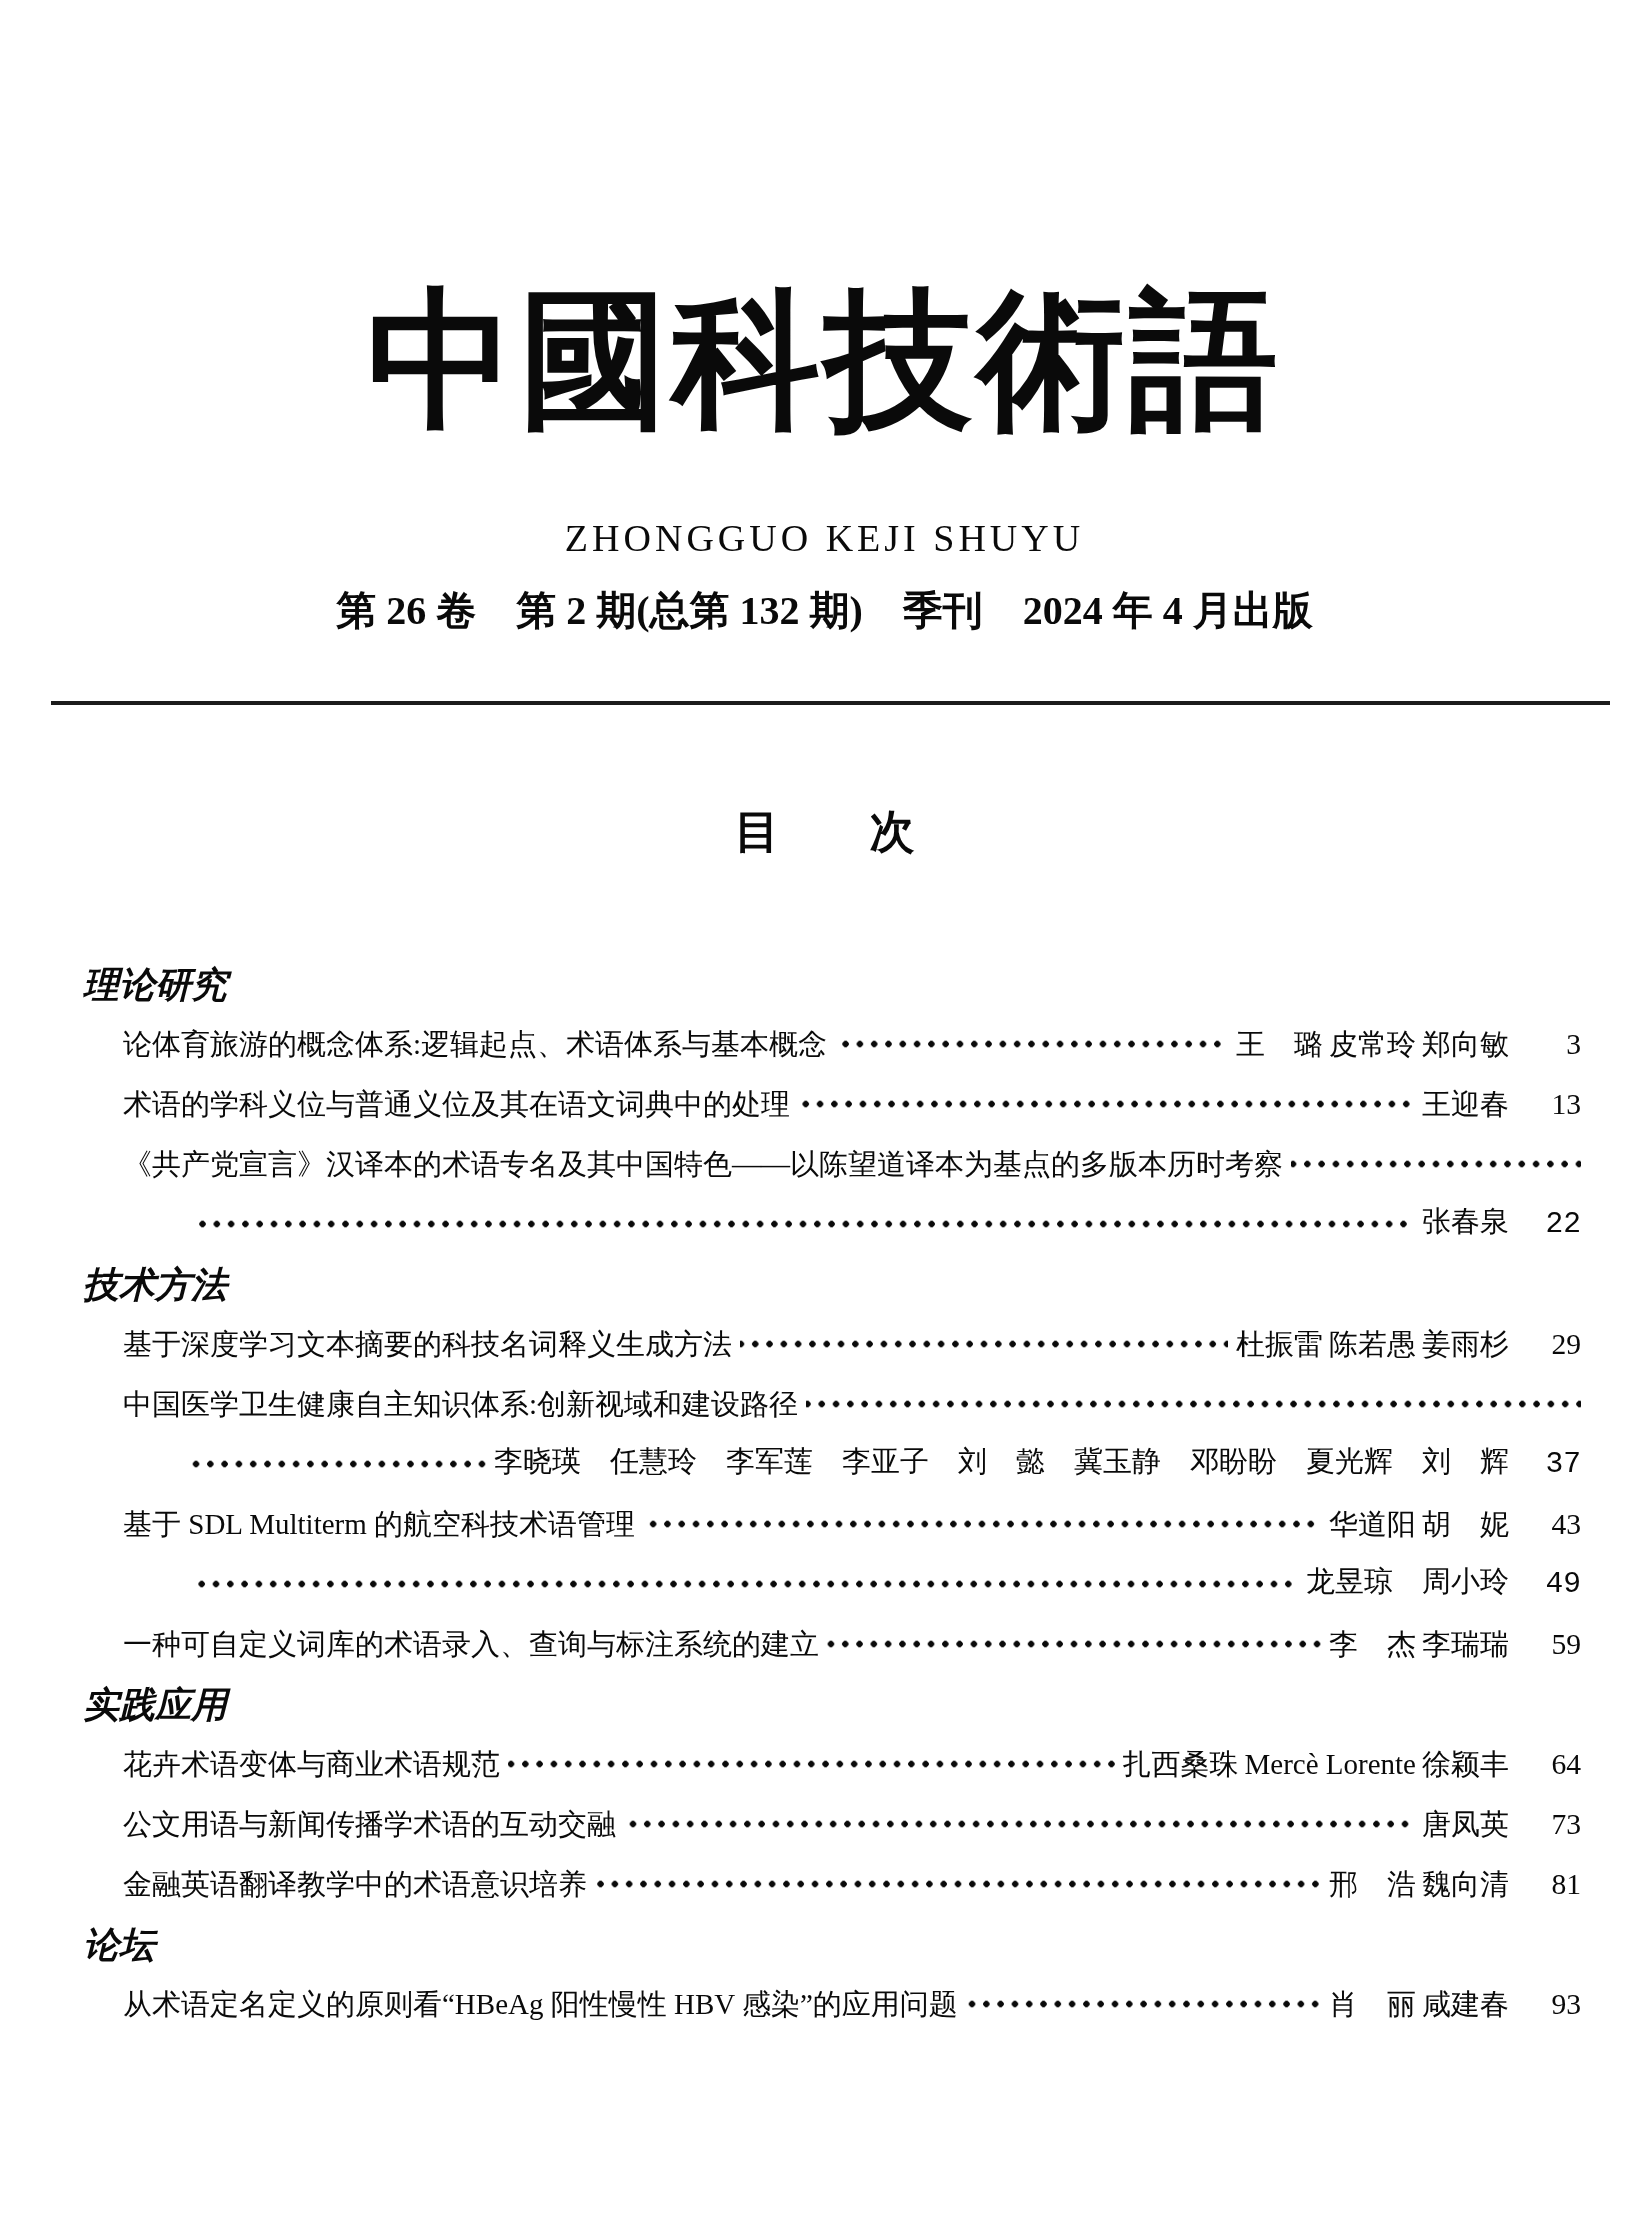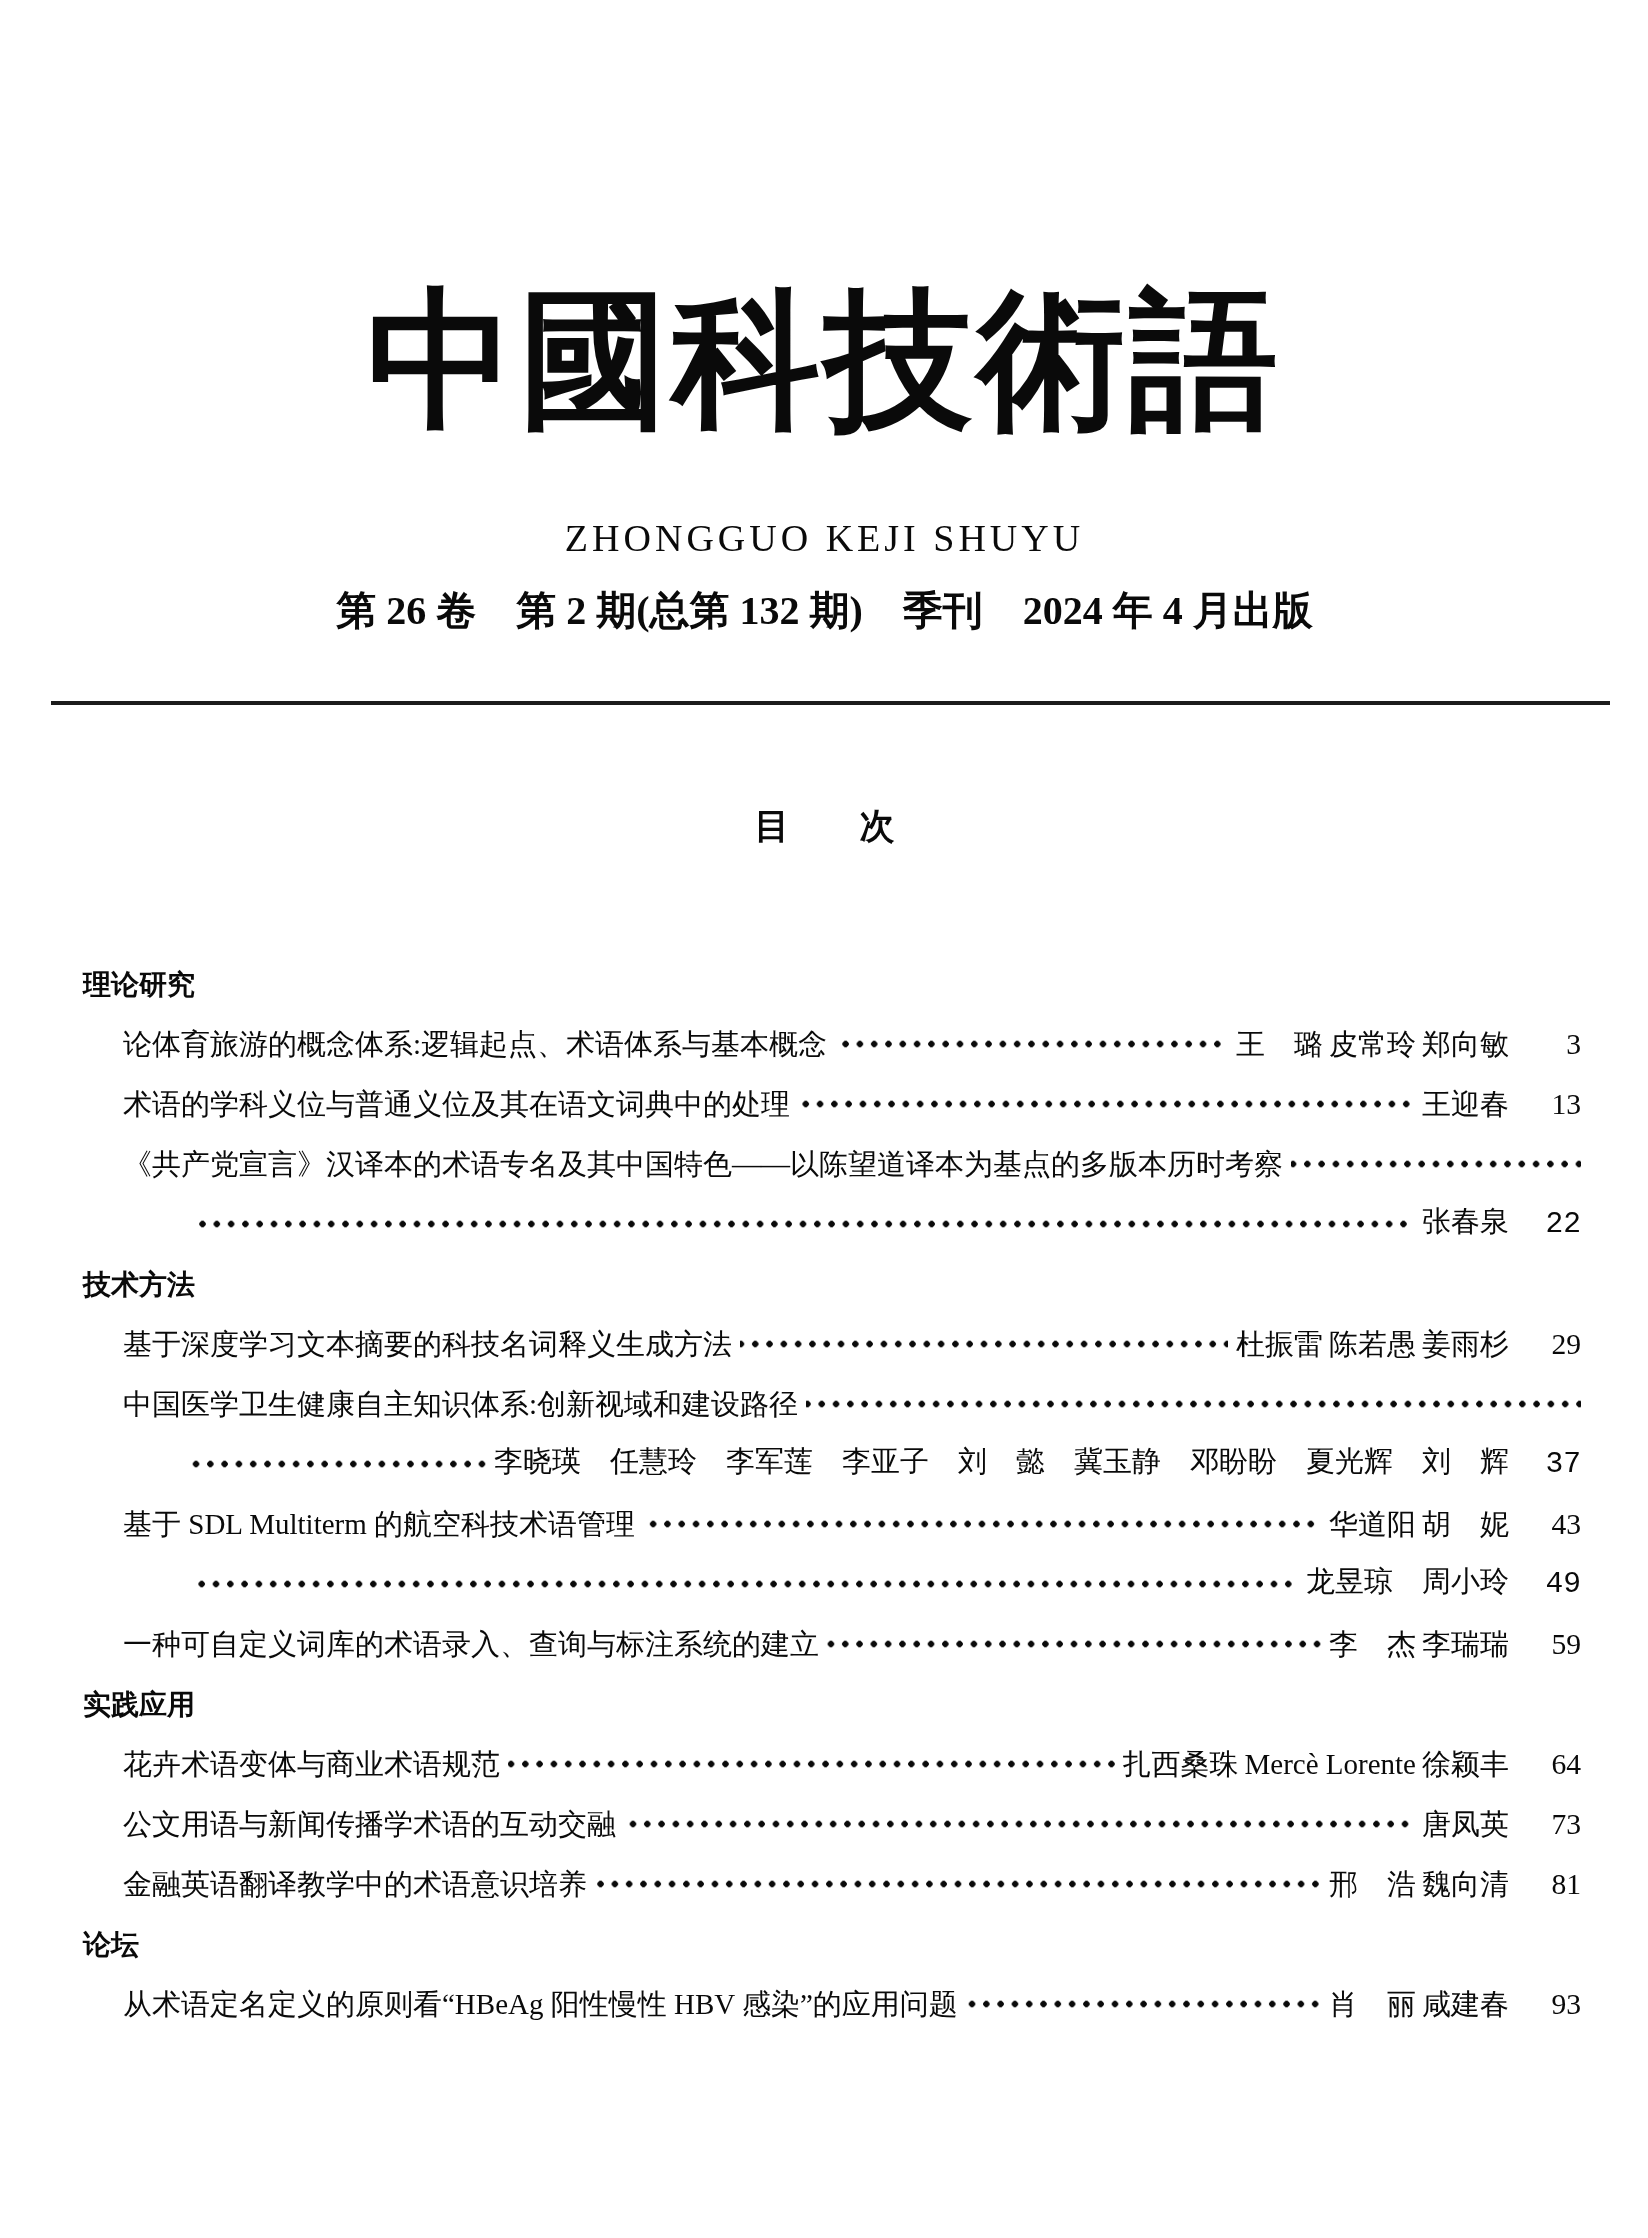--- a/index.html
+++ b/index.html
@@ -35,38 +35,39 @@
     font-weight:700;
     font-family:"Liberation Serif","DejaVu Serif",serif;
   }
   .rule{
     position:absolute;top:701px;left:51px;right:39px;height:4px;
     background:#1c1c1c;
   }
   .toc-heading{
     position:absolute;top:805px;left:0;right:0;
     text-align:center;
-    font-size:35px;line-height:1.2;
+    font-size:45px;line-height:1.2;
     font-weight:700;
     font-family:"Liberation Sans","DejaVu Sans",sans-serif;
   }
   
   .toc-rows{
     position:absolute;top:954px;left:83px;right:68px;
   }
   .row{
     display:flex;align-items:center;
     height:60px;
     font-size:29px;line-height:1.25;
     white-space:nowrap;
   }
   .row.section{
     font-family:"Liberation Sans","DejaVu Sans",sans-serif;
     font-weight:700;
-    font-size:28px;
+    font-size:36px;
+    font-style:italic;
   }
   .row.entry,.row.entry-open{padding-left:40px;}
   .row.continuation{padding-left:101px;font-family:Liberation Mono, monospace;}
   .title{flex:0 0 auto;}
   .leader{
     flex:1 1 auto;
     height:19.7px;
     margin:0 8px;
     background:radial-gradient(circle,#0a0a0a 2.9px,transparent 3.4px) center/14.3px 19.7px repeat-x;
     min-width:27px;

